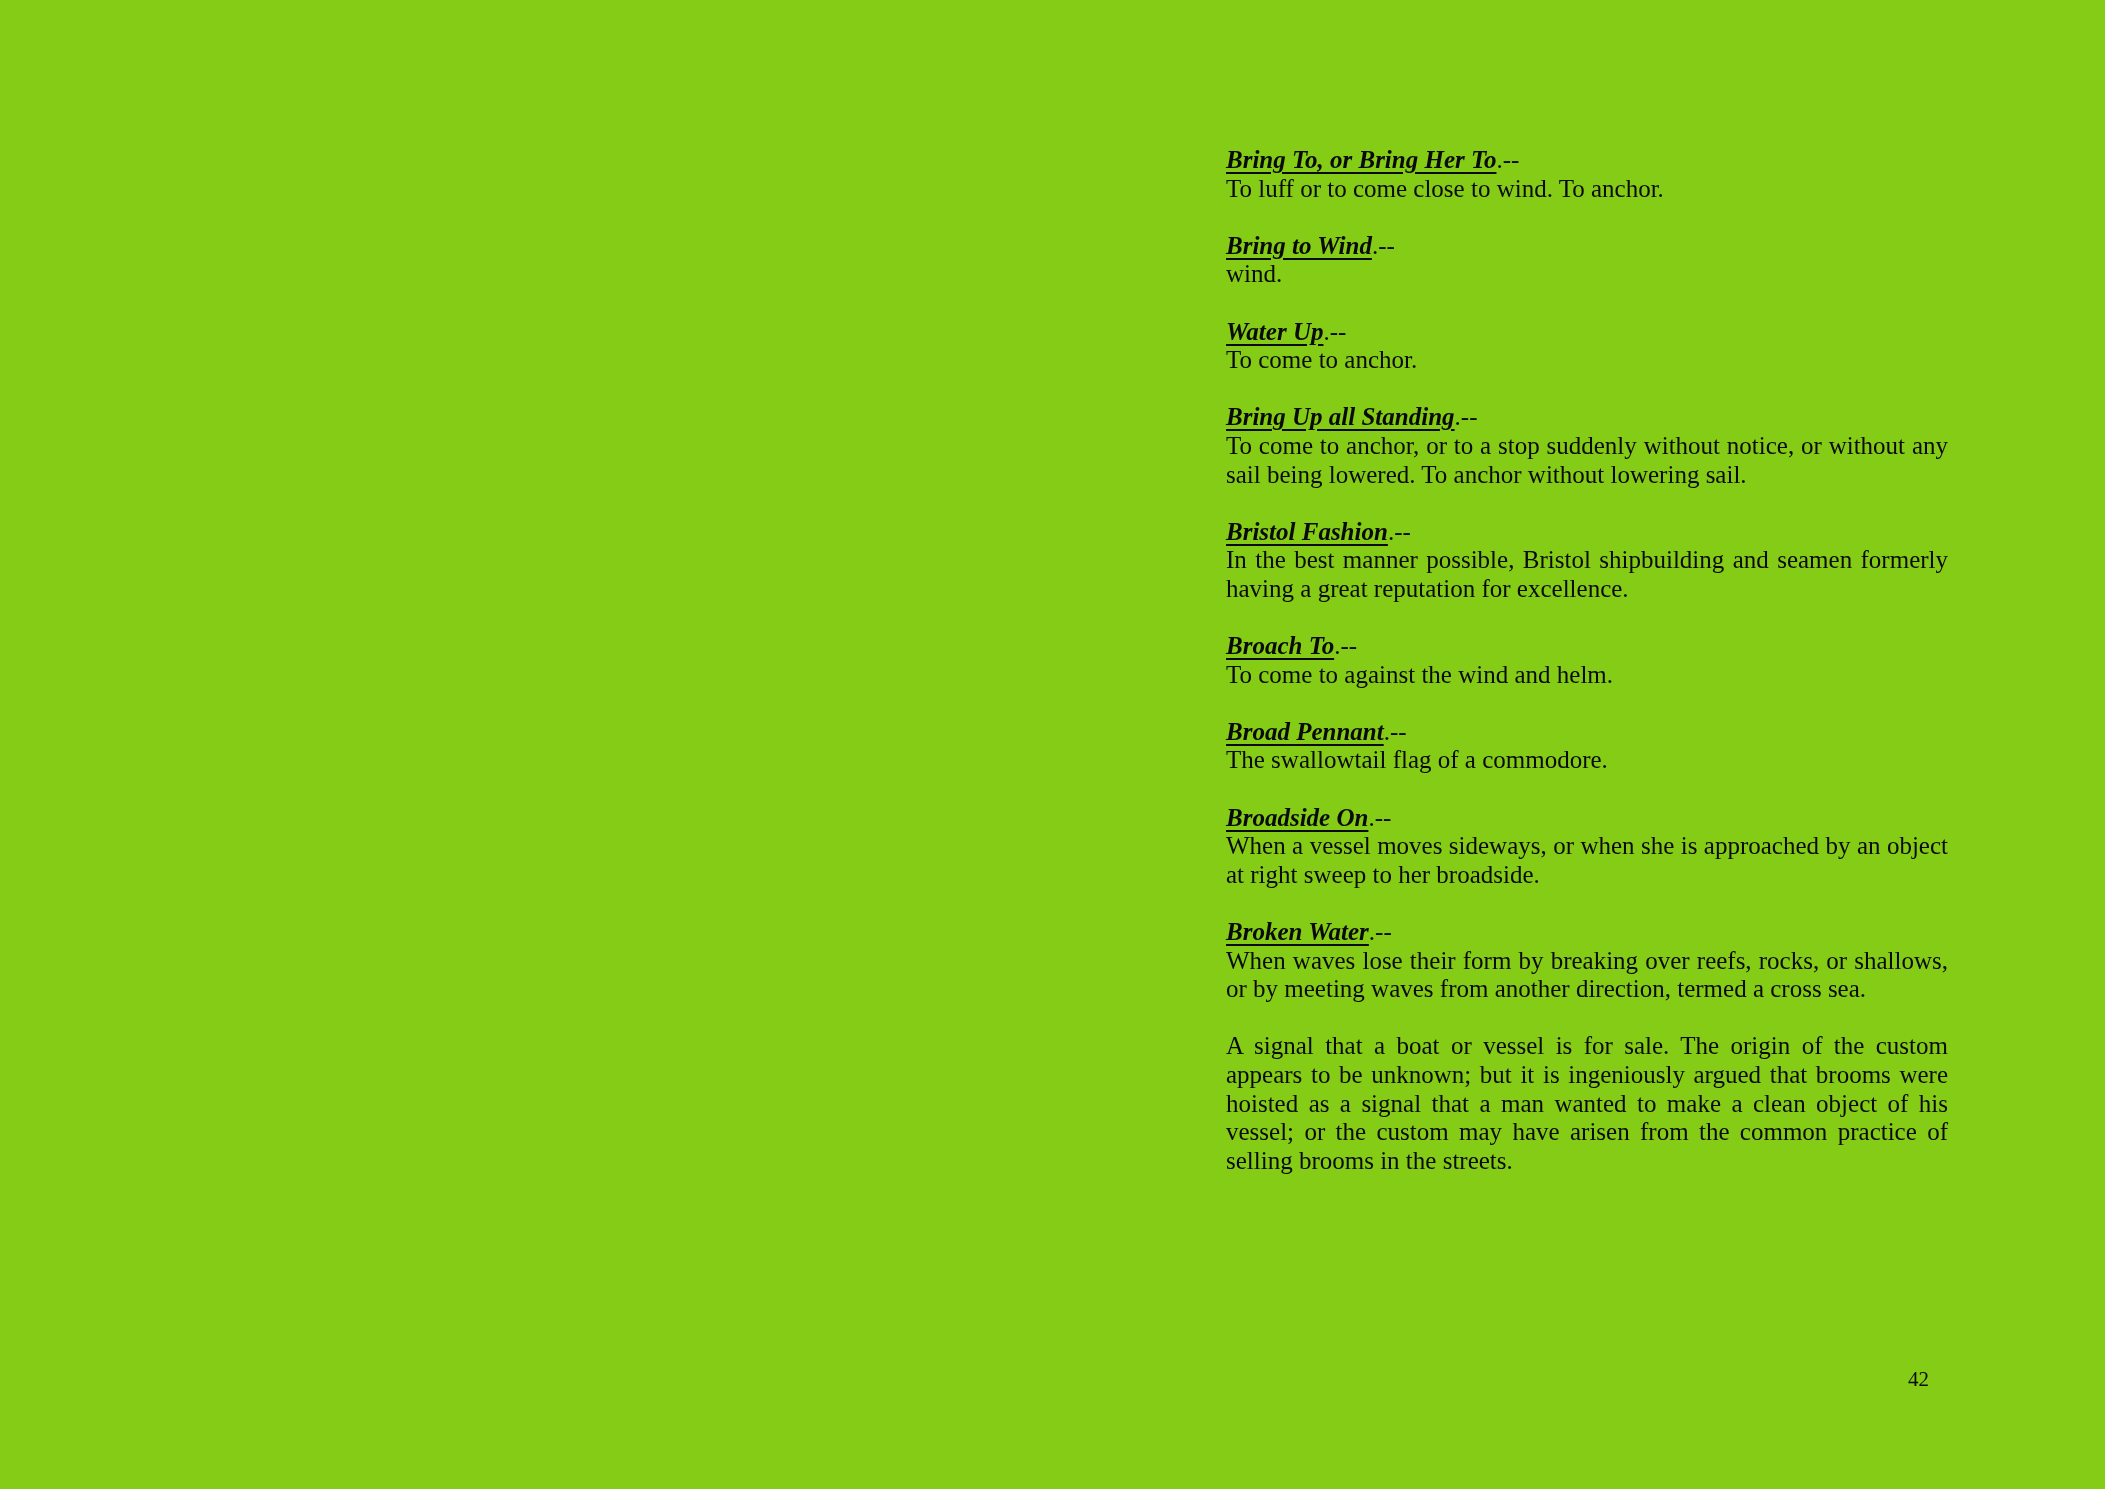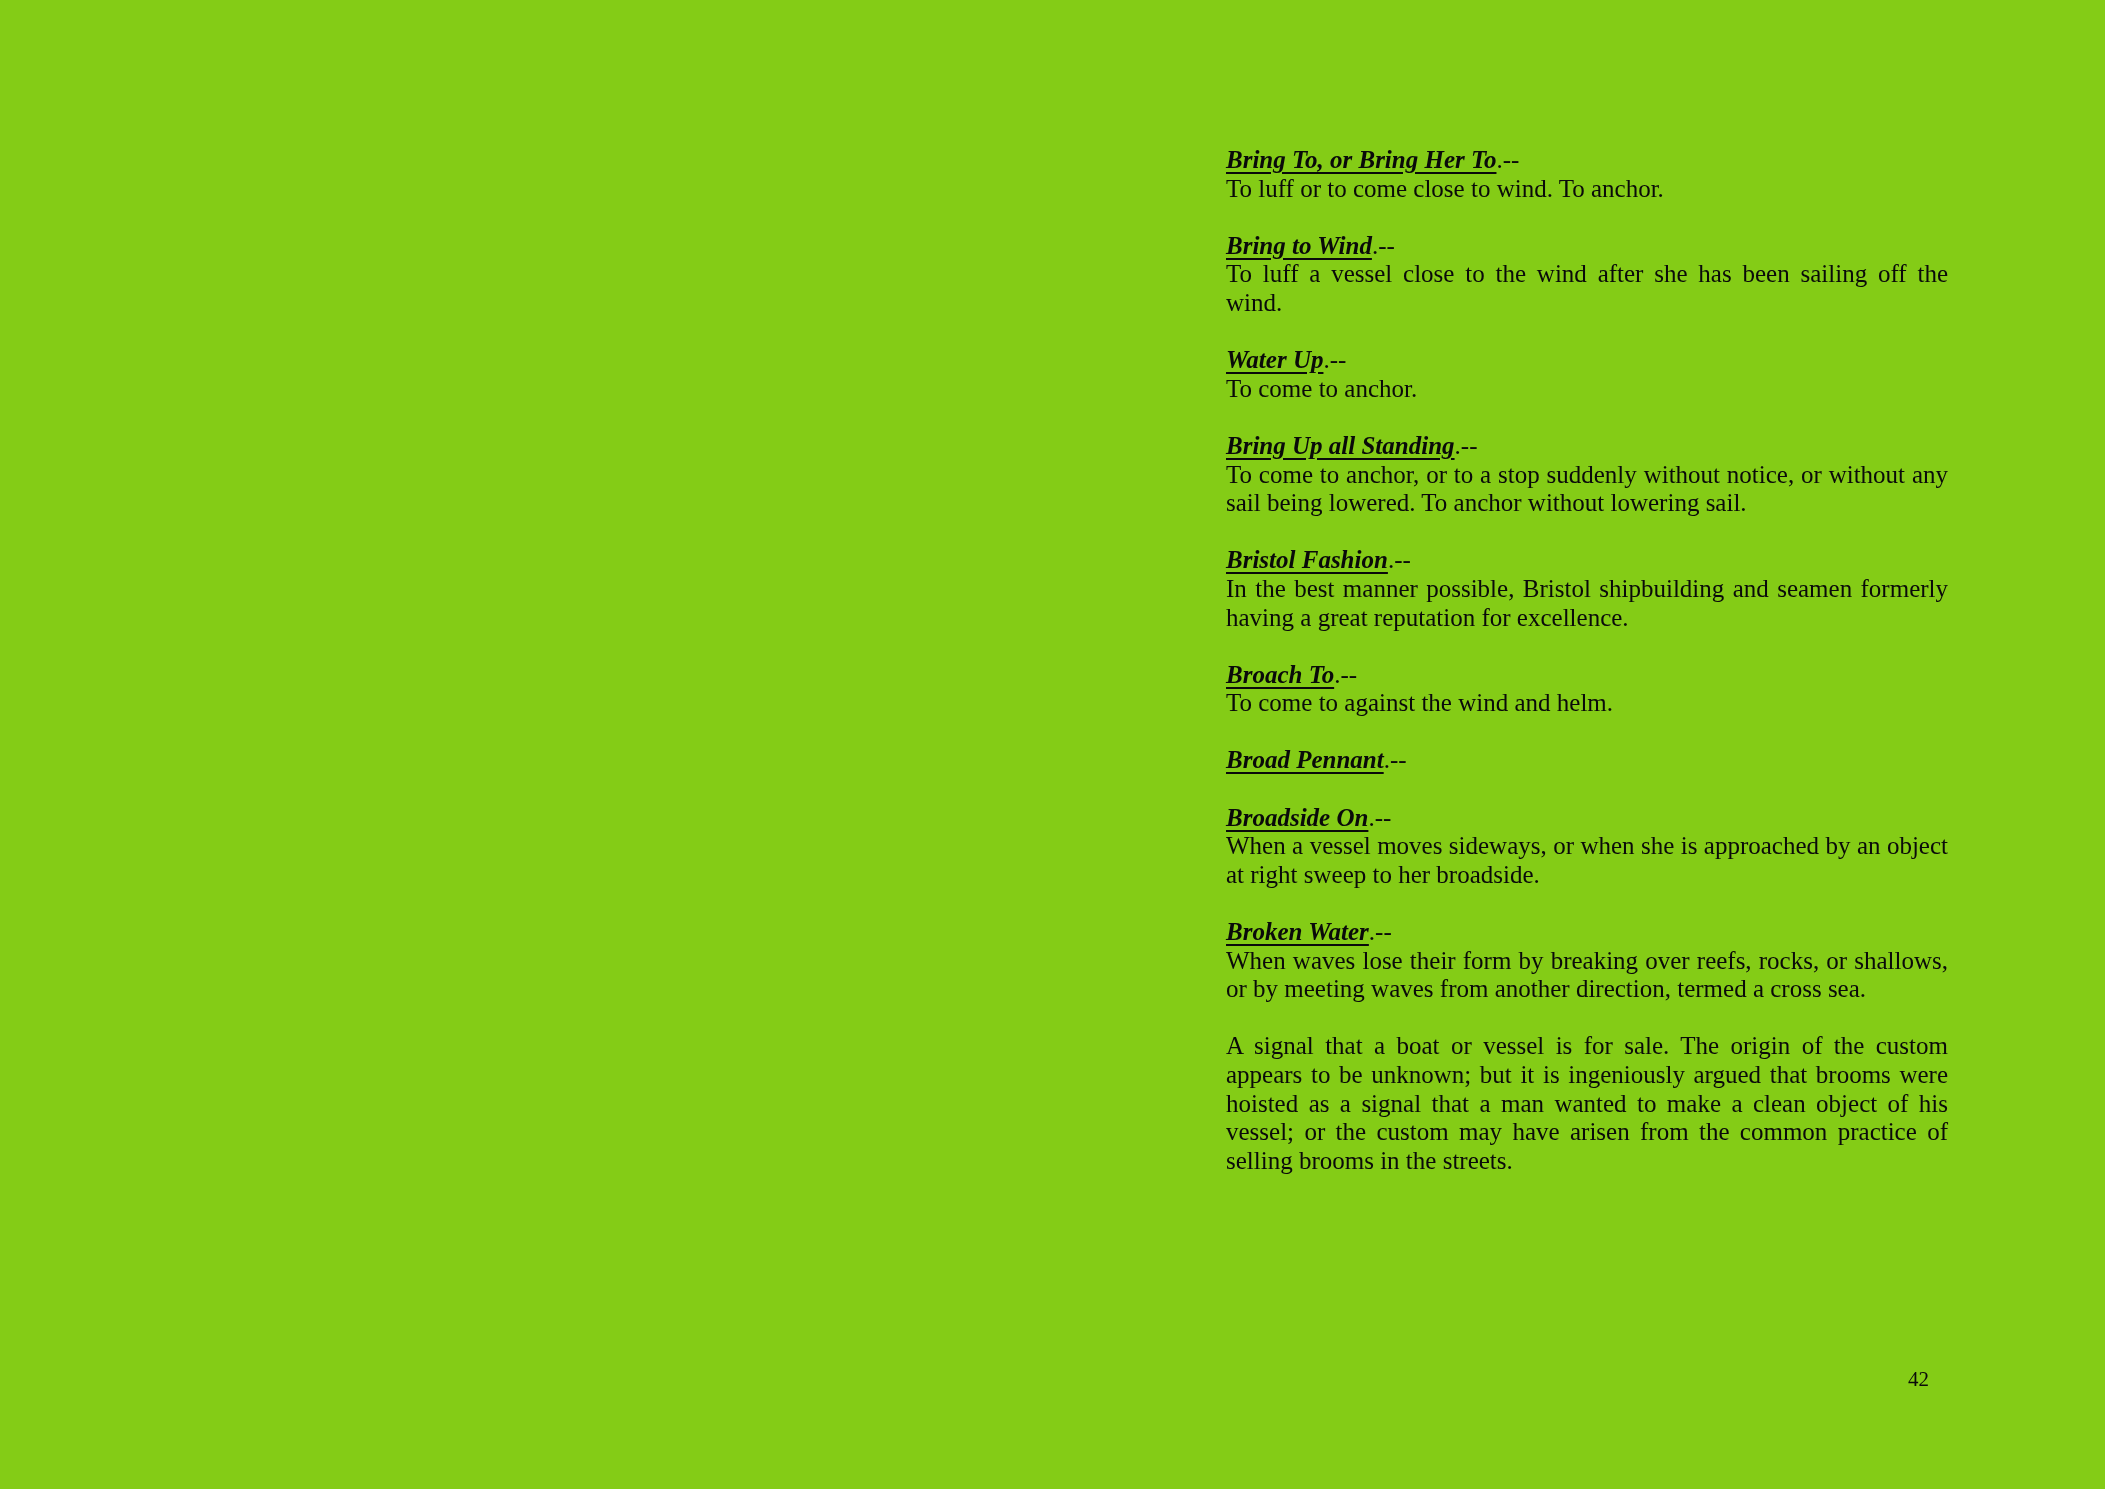--- a/index.html
+++ b/index.html
@@ -70,21 +70,20 @@
     <section class="entry">
       <div class="entry-term-line"><span class="term">Bring To, or Bring Her To</span><span class="term-suffix">.--</span></div>
       <div class="entry-def">
           <div class="def-line">To luff or to come close to wind. To anchor.</div>
         </div>
     </section>
 
     <section class="entry">
       <div class="entry-term-line"><span class="term">Bring to Wind</span><span class="term-suffix">.--</span></div>
       <div class="entry-def">
-          <div class="def-line">To luff a vessel close to the wind after she has been sailing off the</div>
           <div class="def-line">wind.</div>
         </div>
     </section>
 
     <section class="entry">
       <div class="entry-term-line"><span class="term">Water Up</span><span class="term-suffix">.--</span></div>
       <div class="entry-def">
           <div class="def-line">To come to anchor.</div>
         </div>
     </section>
@@ -107,20 +106,23 @@
 
     <section class="entry">
       <div class="entry-term-line"><span class="term">Broach To</span><span class="term-suffix">.--</span></div>
       <div class="entry-def">
           <div class="def-line">To come to against the wind and helm.</div>
         </div>
     </section>
 
     <section class="entry">
       <div class="entry-term-line"><span class="term">Broad Pennant</span><span class="term-suffix">.--</span></div>
+      <div class="entry-def">
+          <div class="def-line">The swallowtail flag of a commodore.</div>
+        </div>
     </section>
 
     <section class="entry">
       <div class="entry-term-line"><span class="term">Broadside On</span><span class="term-suffix">.--</span></div>
       <div class="entry-def">
           <div class="def-line">When a vessel moves sideways, or when she is approached by an object</div>
           <div class="def-line">at right sweep to her broadside.</div>
         </div>
     </section>
 

